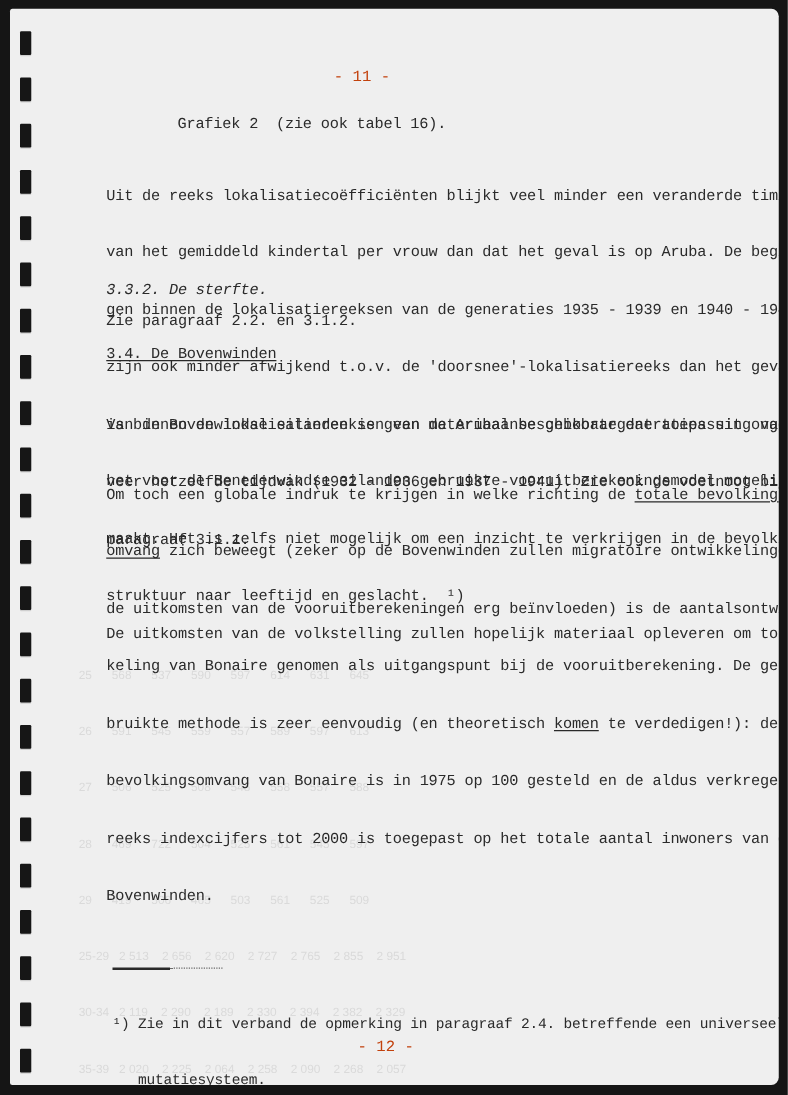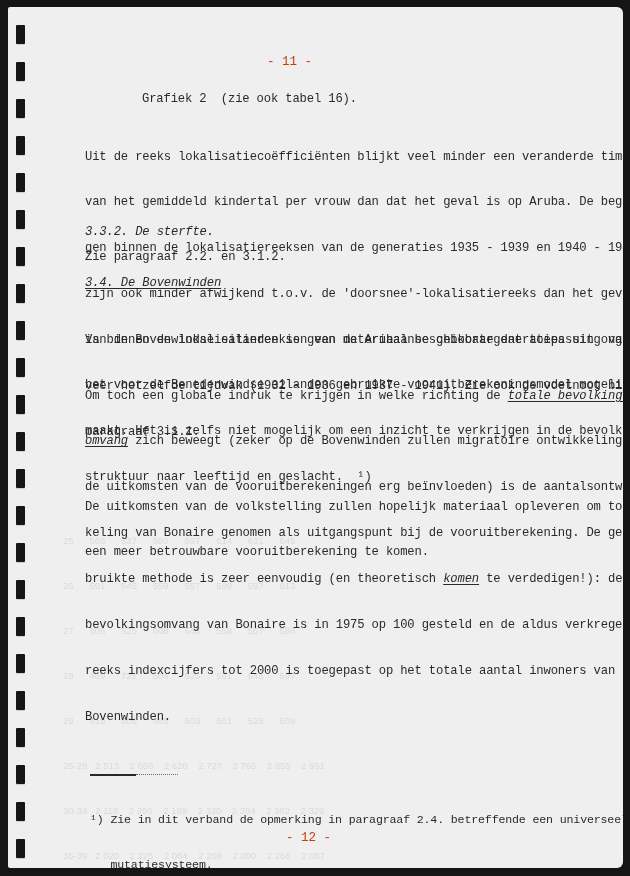--- a/index.html
+++ b/index.html
@@ -54,21 +54,20 @@
     .pagenum {
       position: absolute;
       color: #c2410c;
       font-size: 12.5px;
       white-space: pre;
     }
     .u {
       text-decoration: underline;
       text-decoration-thickness: 1px;
       text-underline-offset: 2px;
-      font-style: italic;
     }
     .rule {
       position: absolute;
       height: 1.5px;
       background: #2a2a2a;
     }
     .rule-dots {
       position: absolute;
       height: 0;
       border-top: 1px dotted #6a6a6a;
@@ -160,21 +159,20 @@
     <div>de uitkomsten van de vooruitberekeningen erg beïnvloeden) is de aantalsontwik-</div>
     <div>keling van Bonaire genomen als uitgangspunt bij de vooruitberekening. De ge-</div>
     <div><span>bruikte methode is zeer eenvoudig (en theoretisch </span><span class="u">komen</span><span> te verdedigen!): de</span></div>
     <div>bevolkingsomvang van Bonaire is in 1975 op 100 gesteld en de aldus verkregen</div>
     <div>reeks indexcijfers tot 2000 is toegepast op het totale aantal inwoners van de</div>
     <div>Bovenwinden.</div>
   </div>
 
   <div class="txt" style="left:77px; top:462px;">
     <div>De uitkomsten van de volkstelling zullen hopelijk materiaal opleveren om tot</div>
-    <div>een meer betrouwbare vooruitberekening te komen.</div>
   </div>
 
   <div class="rule" style="left:82px; top:767px; width:46px;"></div>
   <div class="rule-dots" style="left:128px; top:767px; width:42px;"></div>
 
   <div class="txt" style="left:82px; top:774px; font-size:11.6px;">
     <div>¹) Zie in dit verband de opmerking in paragraaf 2.4. betreffende een universeel</div>
     <div>   mutatiesysteem.</div>
   </div>
 

